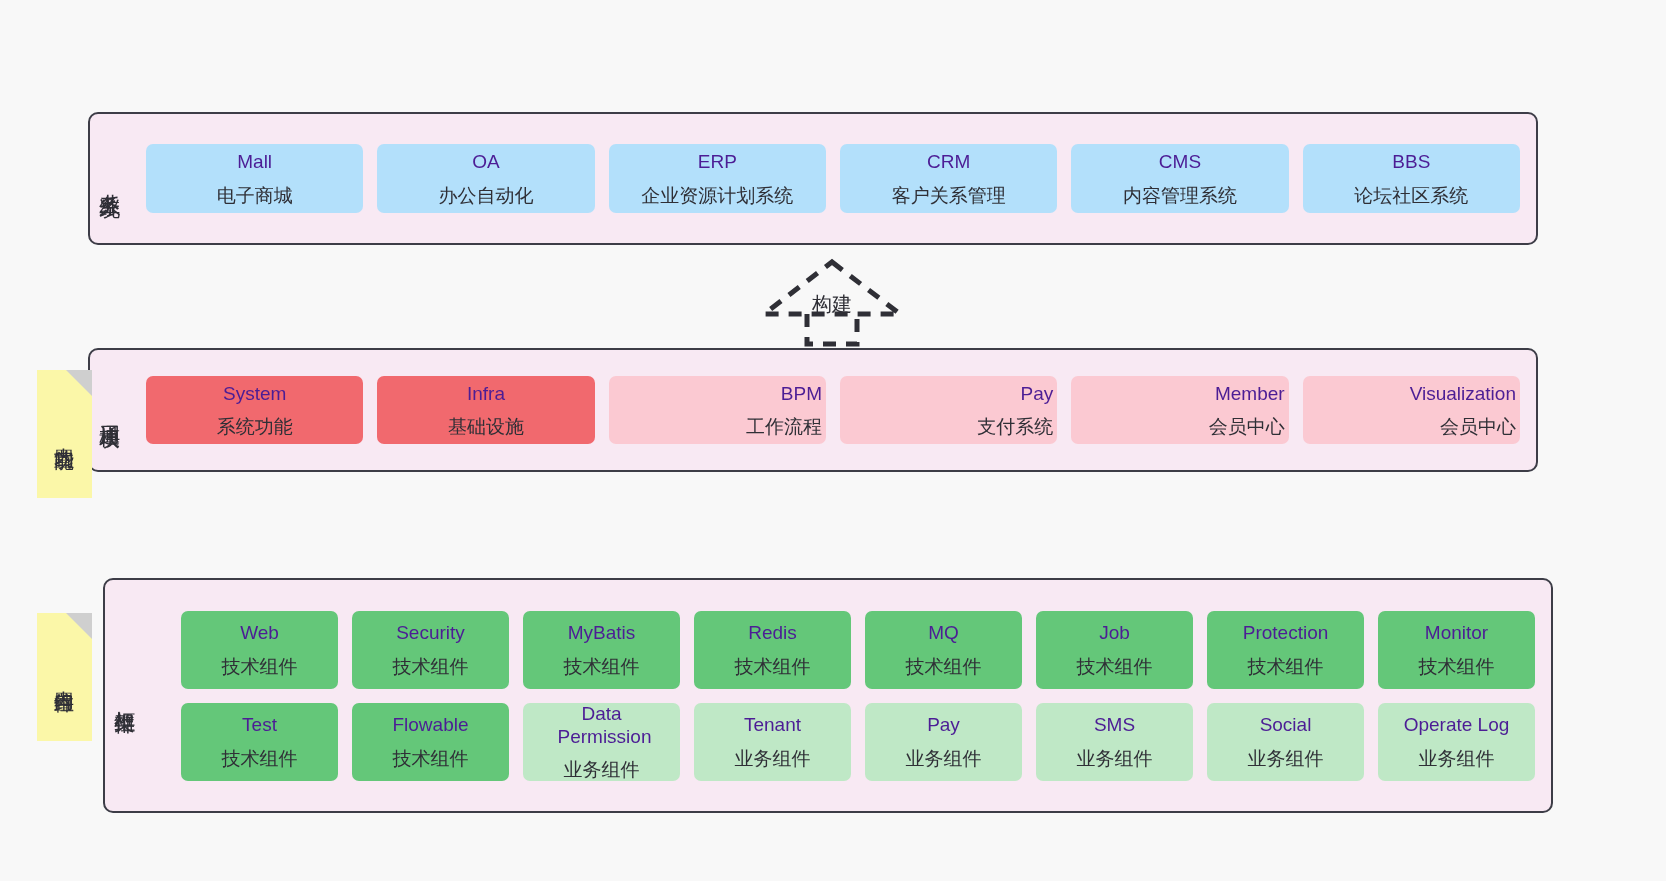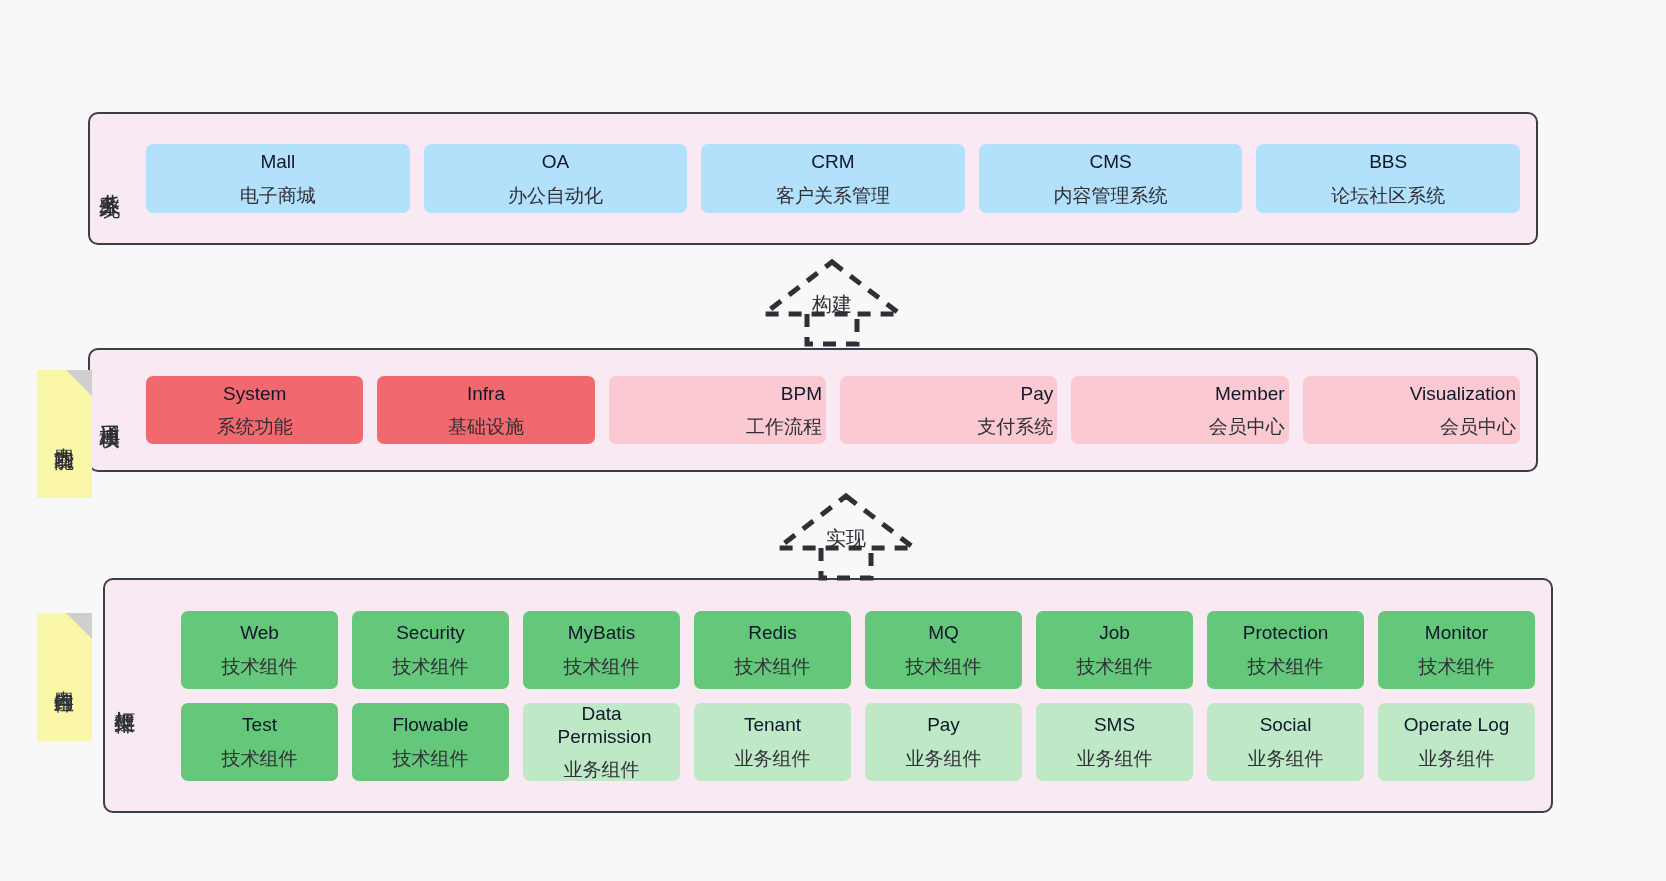--- a/index.html
+++ b/index.html
@@ -72,21 +72,21 @@
     display: flex;
     flex-direction: column;
     align-items: center;
     justify-content: center;
     text-align: center;
     padding: 6px 4px;
     line-height: 1.22;
   }
   .card .t1 {
     font-size: 19px;
-    color: #0f172a;
+    color: #4c1d95;
   }
   .card .t2 {
     font-size: 19px;
     color: #2f2f36;
     margin-top: 10px;
   }
   .card.blue   { background: #b3e0fb; }
   .card.red    { background: #f1696e; }
   .card.pink   { background: #fbc9d2; align-items: flex-end; }
   .card.green  { background: #64c779; }
@@ -147,20 +147,24 @@
       <div class="row">
         <div class="card blue">
           <span class="t1">Mall</span>
           <span class="t2">电子商城</span>
         </div>
         <div class="card blue">
           <span class="t1">OA</span>
           <span class="t2">办公自动化</span>
         </div>
         <div class="card blue">
+          <span class="t1">ERP</span>
+          <span class="t2">企业资源计划系统</span>
+        </div>
+        <div class="card blue">
           <span class="t1">CRM</span>
           <span class="t2">客户关系管理</span>
         </div>
         <div class="card blue">
           <span class="t1">CMS</span>
           <span class="t2">内容管理系统</span>
         </div>
         <div class="card blue">
           <span class="t1">BBS</span>
           <span class="t2">论坛社区系统</span>
@@ -206,27 +210,20 @@
           <span class="t2">会员中心</span>
         </div>
         <div class="card pink">
           <span class="t1">Visualization</span>
           <span class="t2">会员中心</span>
         </div>
       </div>
     </div>
   </div>
 
-  <div class="arrow" style="left:766px; top:490px; width:160px; height:92px;">
-    <svg width="160" height="92" viewBox="0 0 160 92">
-      <path d="M 80 6 L 148 58 L 12 58 Z" fill="none" stroke="#2f2f36" stroke-width="5" stroke-dasharray="13,10" stroke-linecap="butt"></path>
-      <path d="M 55 58 L 55 88 L 105 88 L 105 58" fill="none" stroke="#2f2f36" stroke-width="5" stroke-dasharray="13,10" stroke-linecap="butt"></path>
-    </svg>
-    <span class="lbl" style="bottom:30px;">实现</span>
-  </div>
 
   <div class="note" style="left:37px; top:613px; width:55px; height:128px;">
     <span class="fold"></span>
     <span>内置组件</span>
   </div>
   <div class="layer" id="layer-framework" style="left:103px; top:578px; width:1450px; height:235px;gap:20px;">
     <div class="layer-title">框架组件</div>
     <div class="layer-body">
 
       <div class="row" style="height:78px;">

